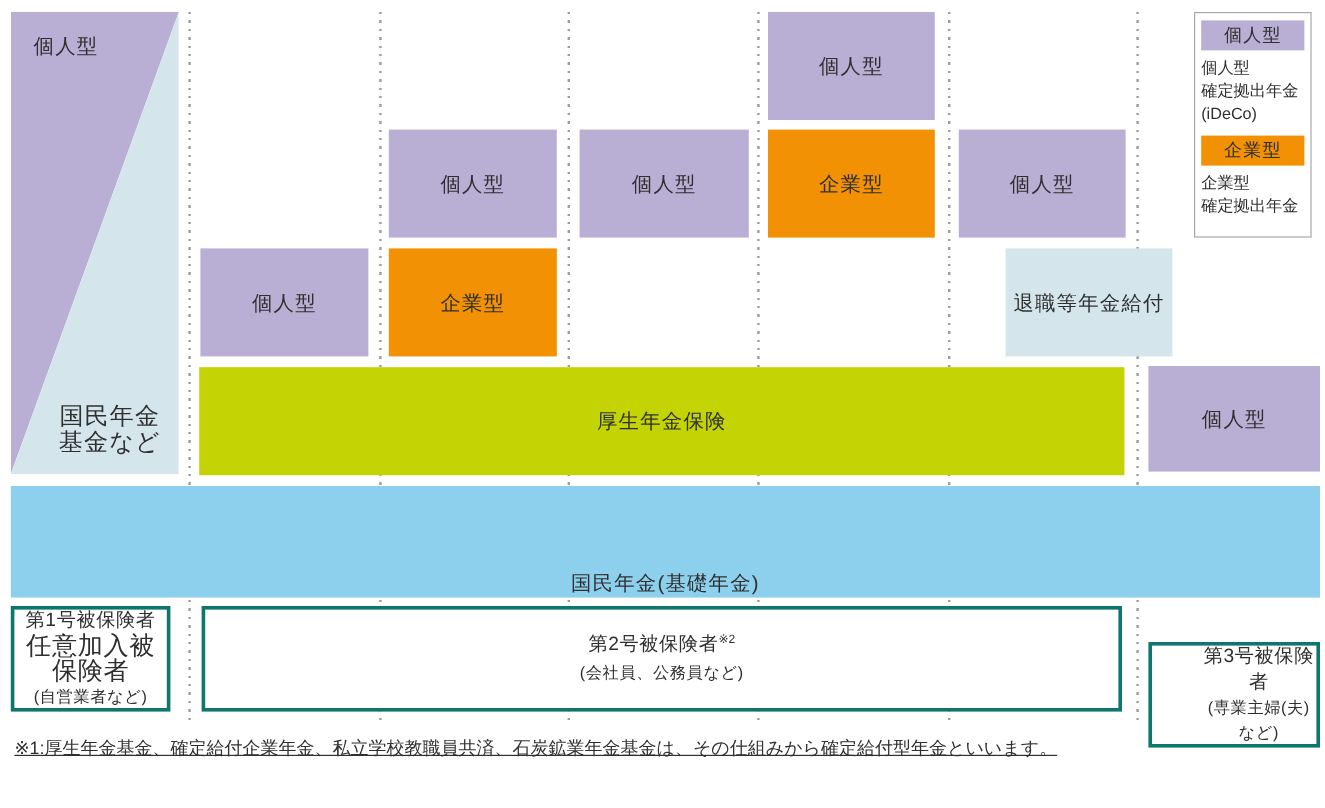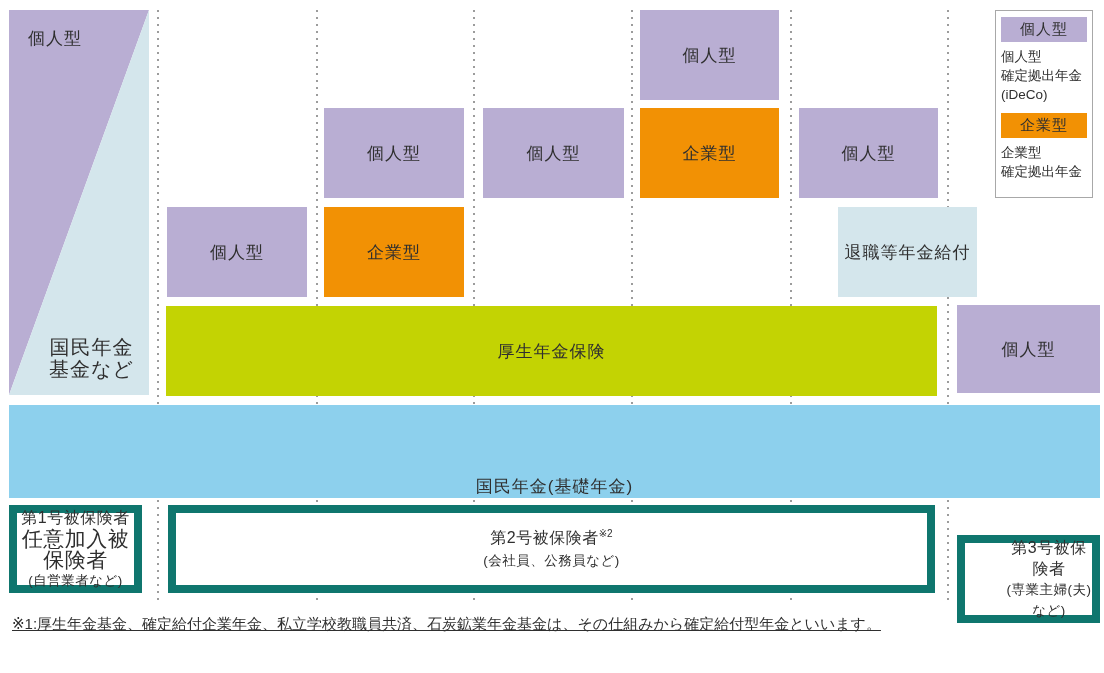--- a/index.html
+++ b/index.html
@@ -23,21 +23,21 @@
   .bar-kokumin { background:#8dd0ed;align-items:flex-end; }
   .sup { font-size:10px; position:relative; top:-6px; letter-spacing:0; }
   .left-block { position:absolute; left:9px; top:10px; width:140px; height:385px; z-index:1; }
   .left-block svg { position:absolute; left:0; top:0; display:block; }
   .lb-top-label { position:absolute; left:19px; top:17px; font-size:17px; letter-spacing:1px; }
   .lb-bottom-label {
     position:absolute; left:30px; top:326px; width:105px; text-align:center;
     font-size:20px; line-height:22px; letter-spacing:1px;
   }
   .cat {
-    position:absolute; z-index:1; background:#ffffff; border:8px solid #0f766e;
+    position:absolute; z-index:1; background:#ffffff; border:3px solid #0f766e;
     display:flex; flex-direction:column; align-items:center; justify-content:center;
     text-align:center; line-height:21px;
   }
   .cat .l1 { font-size:16px; letter-spacing:0.5px; }
   .cat .l2 { font-size:21px; letter-spacing:0.5px; }
   .cat .l3 { font-size:13.5px; letter-spacing:0.5px; }
   .legend {
     position:absolute; left:995px; top:10px; width:98px; height:188px; z-index:2;
     background:#ffffff; border:1px solid #a8a8a8; padding:6px 5px;
   }

